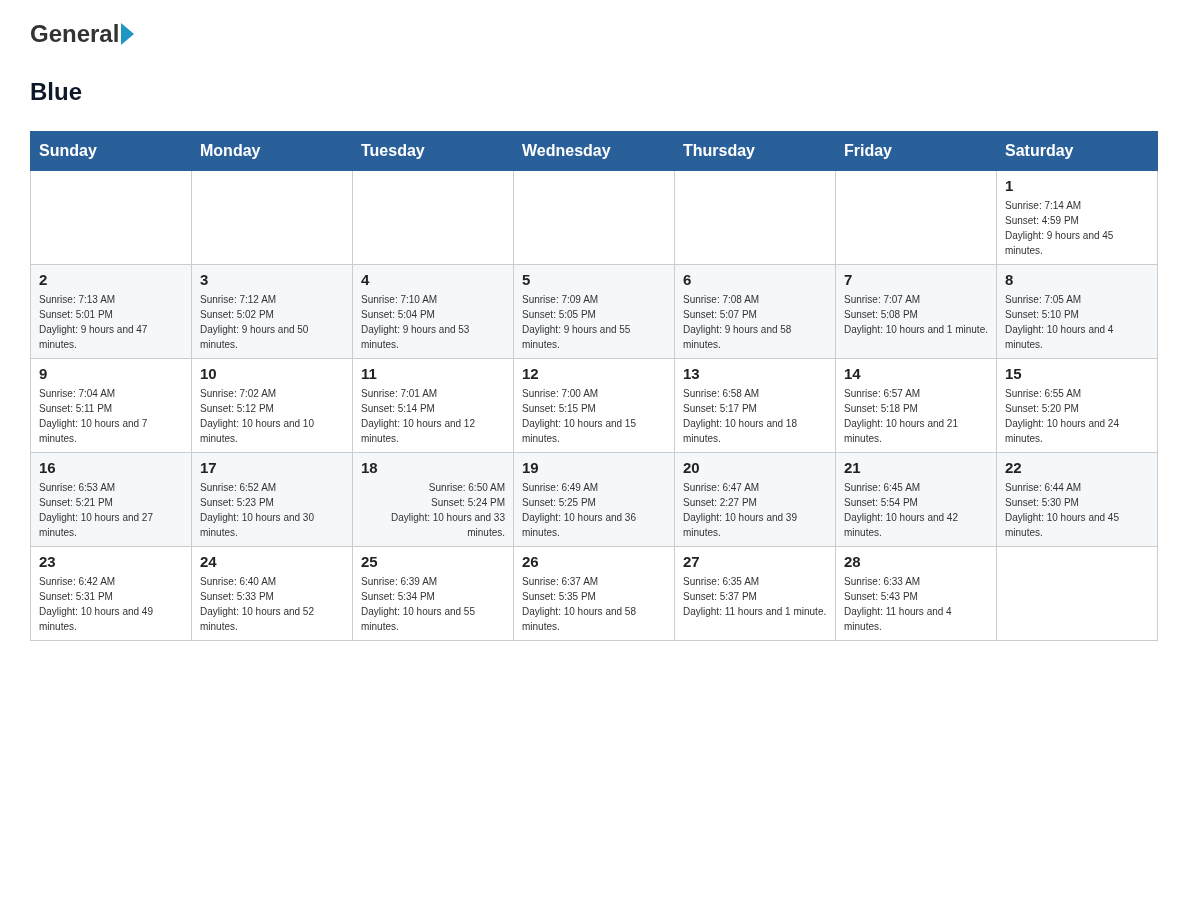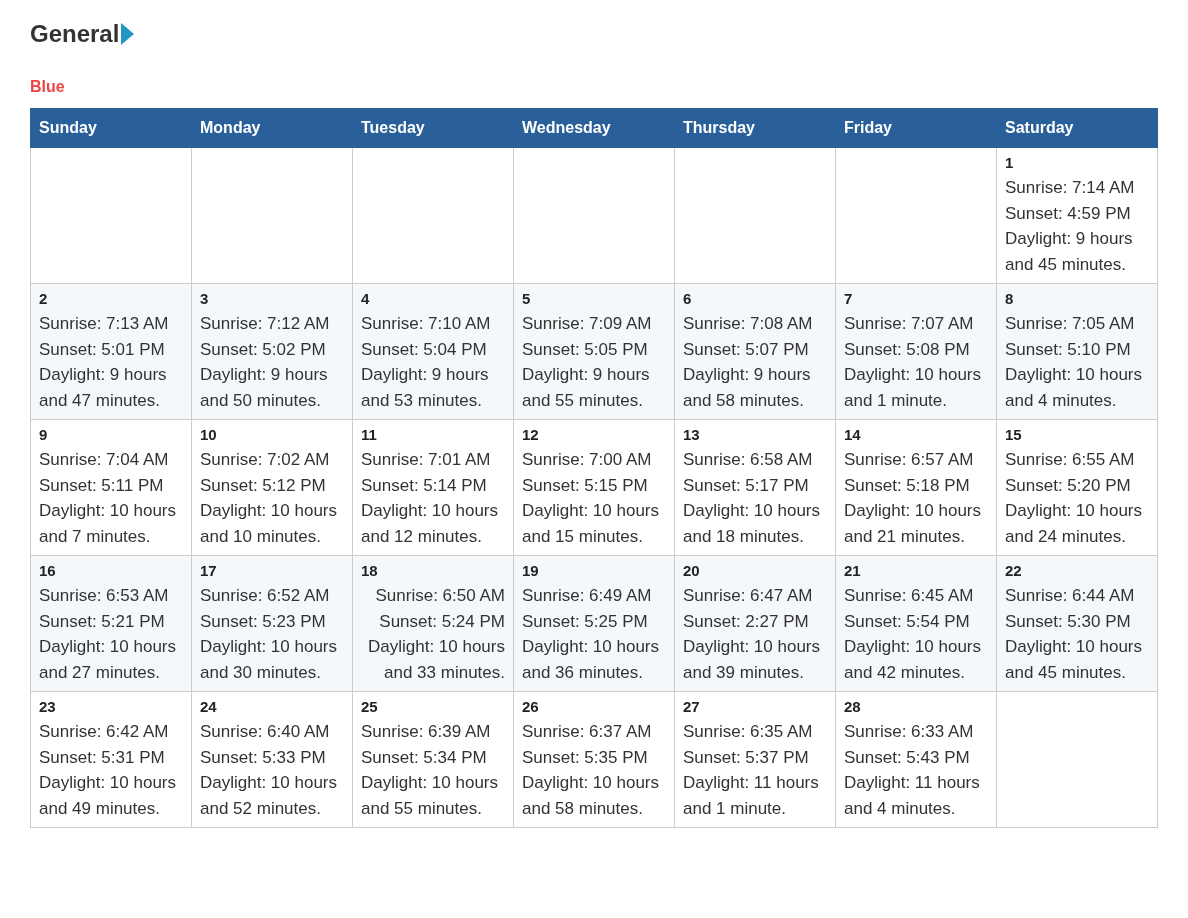--- a/index.html
+++ b/index.html
@@ -25,21 +25,21 @@
       color: #222;
     }
     .location-title {
       font-size: 22px;
       color: #555;
       margin-top: 4px;
     }
     .calendar {
       width: 100%;
       border-collapse: collapse;
-      margin-top: 12px;
+      margin-top: 25px;
     }
     .calendar th {
       background-color: #2a6099;
       color: #fff;
       font-size: 16px;
       font-weight: bold;
       padding: 10px 8px;
       text-align: left;
       border: 1px solid #2a6099;
     }
@@ -56,21 +56,21 @@
     .calendar tr:nth-child(even) td {
       background: #f5f8fb;
     }
     .day-number {
       font-size: 15px;
       font-weight: bold;
       margin-bottom: 4px;
       color: #222;
     }
     .day-info {
-      font-size: 17px;
+      font-size: 10px;
       line-height: 1.5;
       color: #333;
     }
     .empty-cell {
       background: #f9f9f9;
     }
     .logo-container {
       display: flex;
       flex-direction: column;
       gap: 30px;
@@ -92,21 +92,21 @@
 </head>
 <body>
 
 <div class="header">
   <div class="logo-container">
     <div class="logo-row">
       <span style="font-size:24px;font-weight:bold;color:#333;">General</span>
       <span class="logo-blue-arrow"></span>
     </div>
     <div>
-      <span style="font-size:16px;font-weight:bold;color:#ef4444;">Blue</span>
+      <span style="font-size:24px;font-weight:bold;color:#0f172a;">Blue</span>
     </div>
   </div>
   <div class="title-block">
     <div class="month-title"></div>
     <div class="location-title"></div>
   </div>
 </div>
 
 <table class="calendar">
   <thead>

